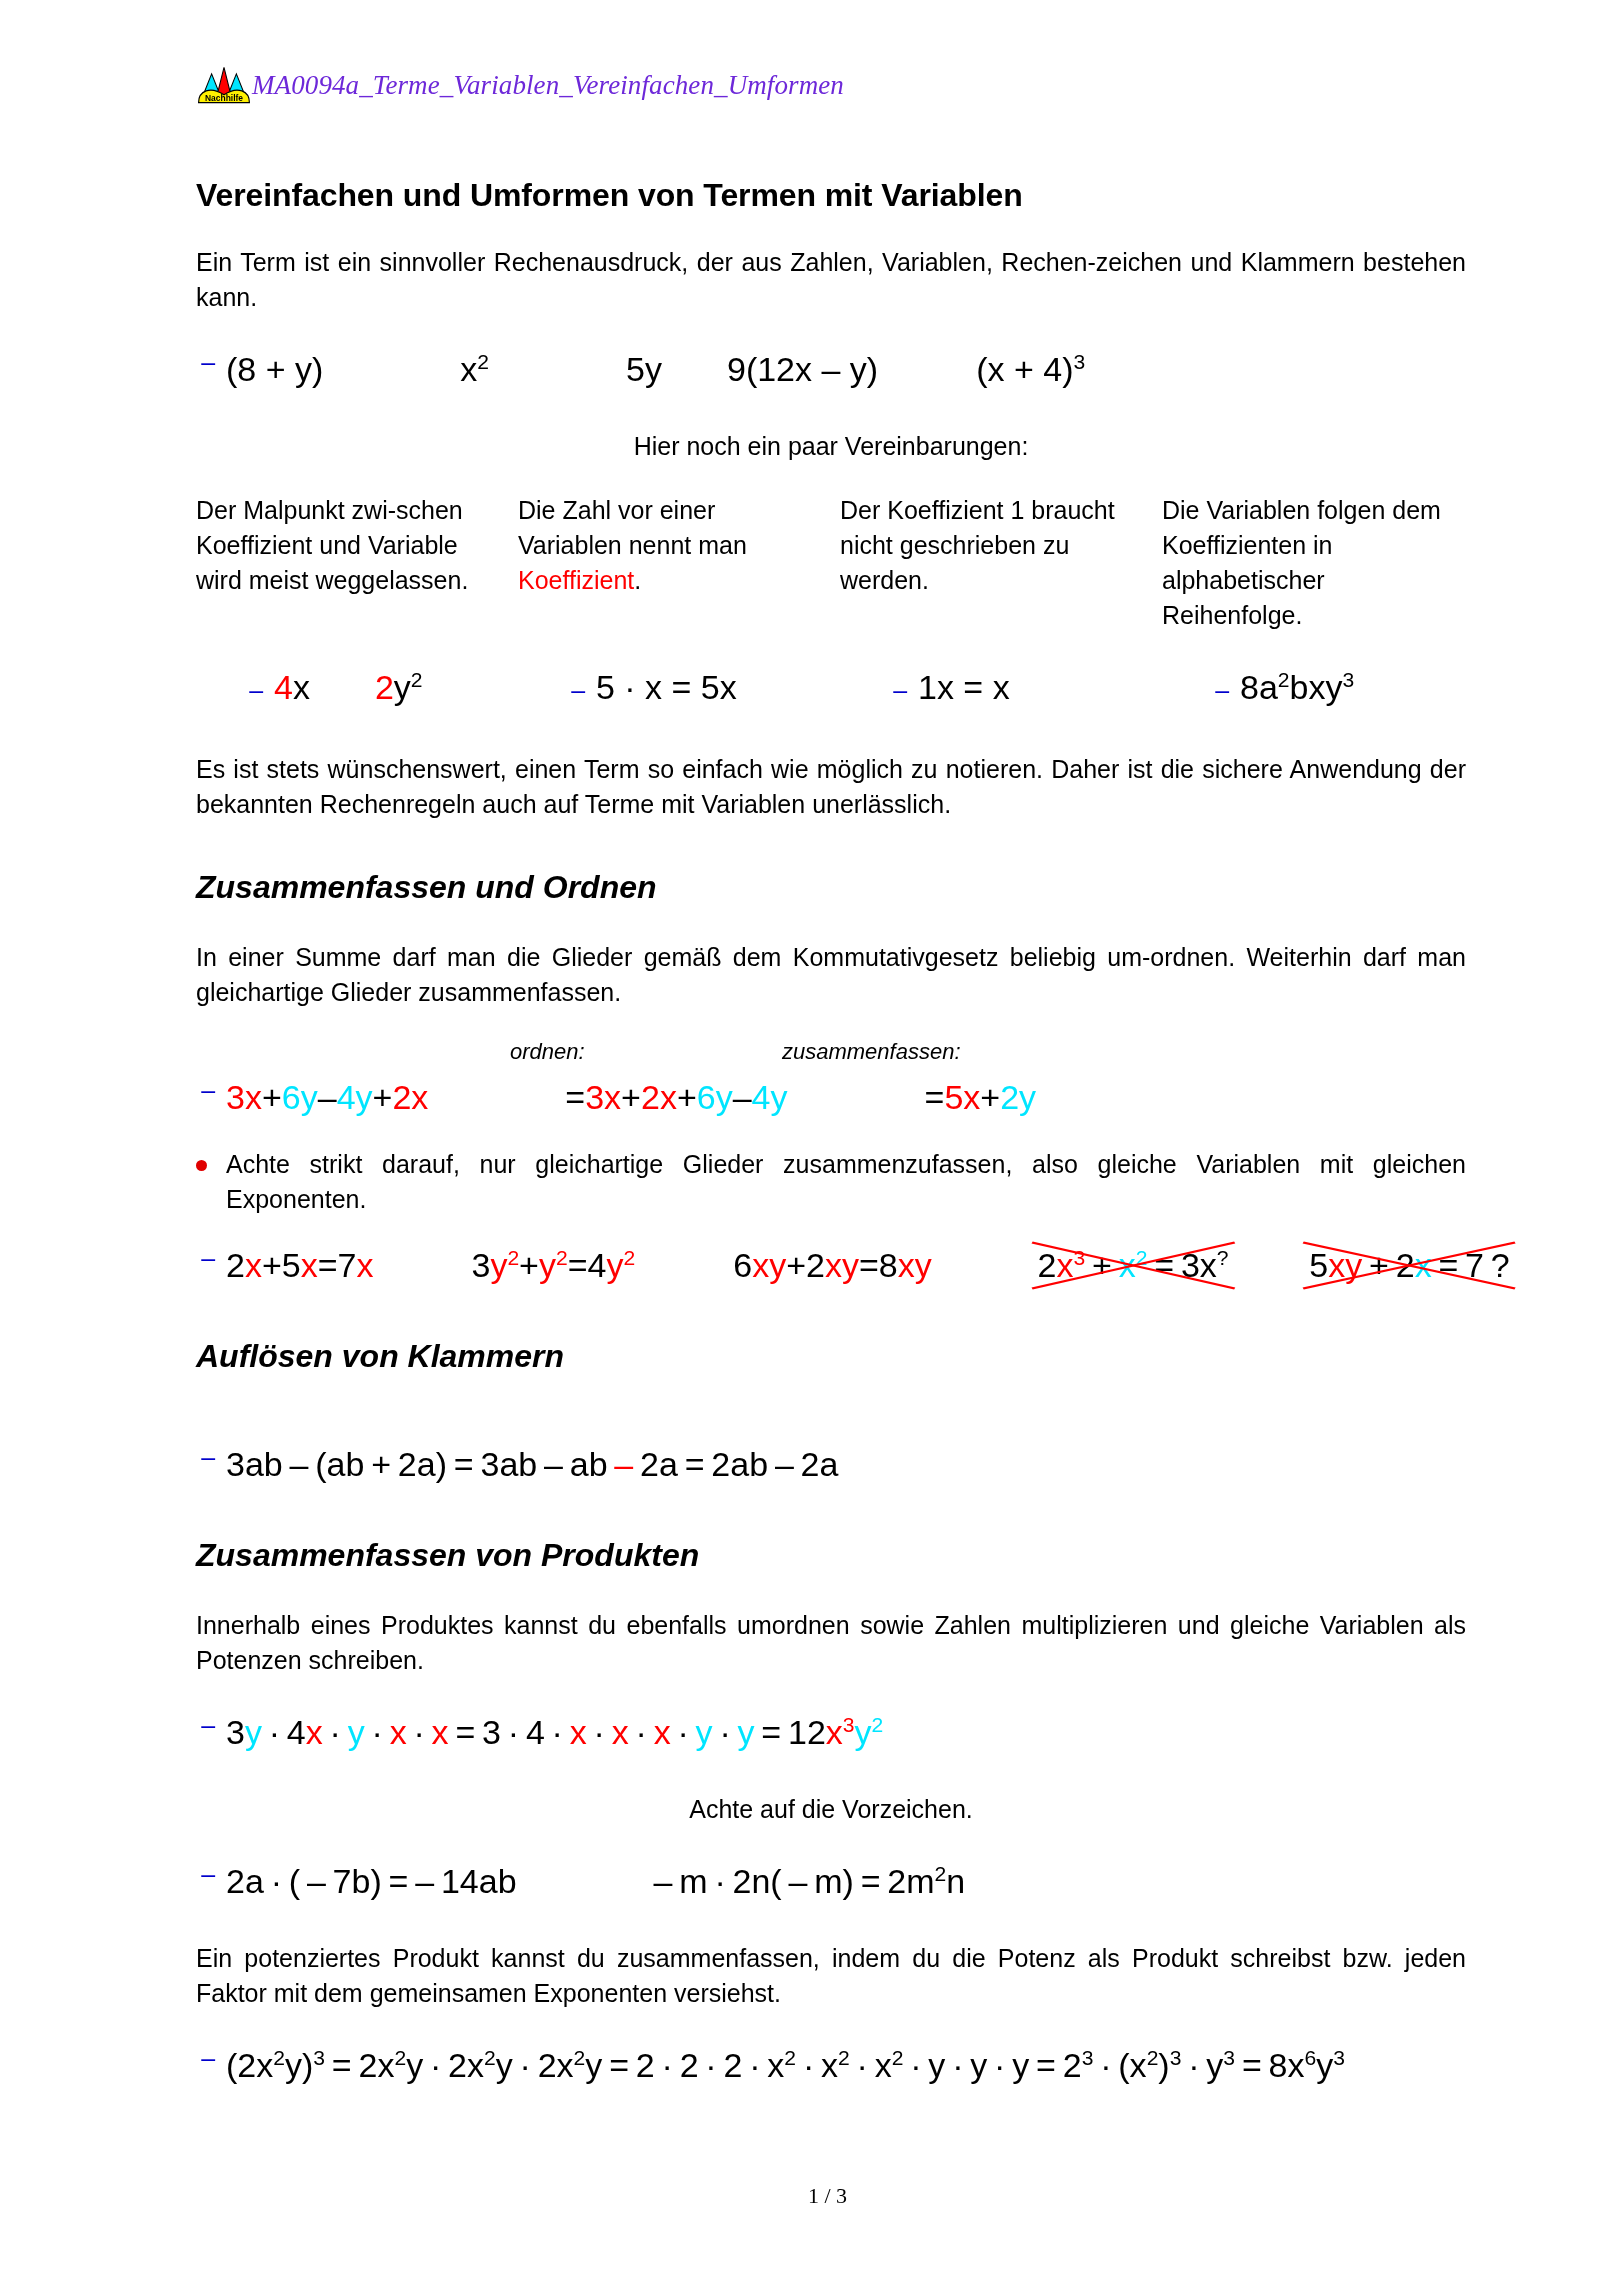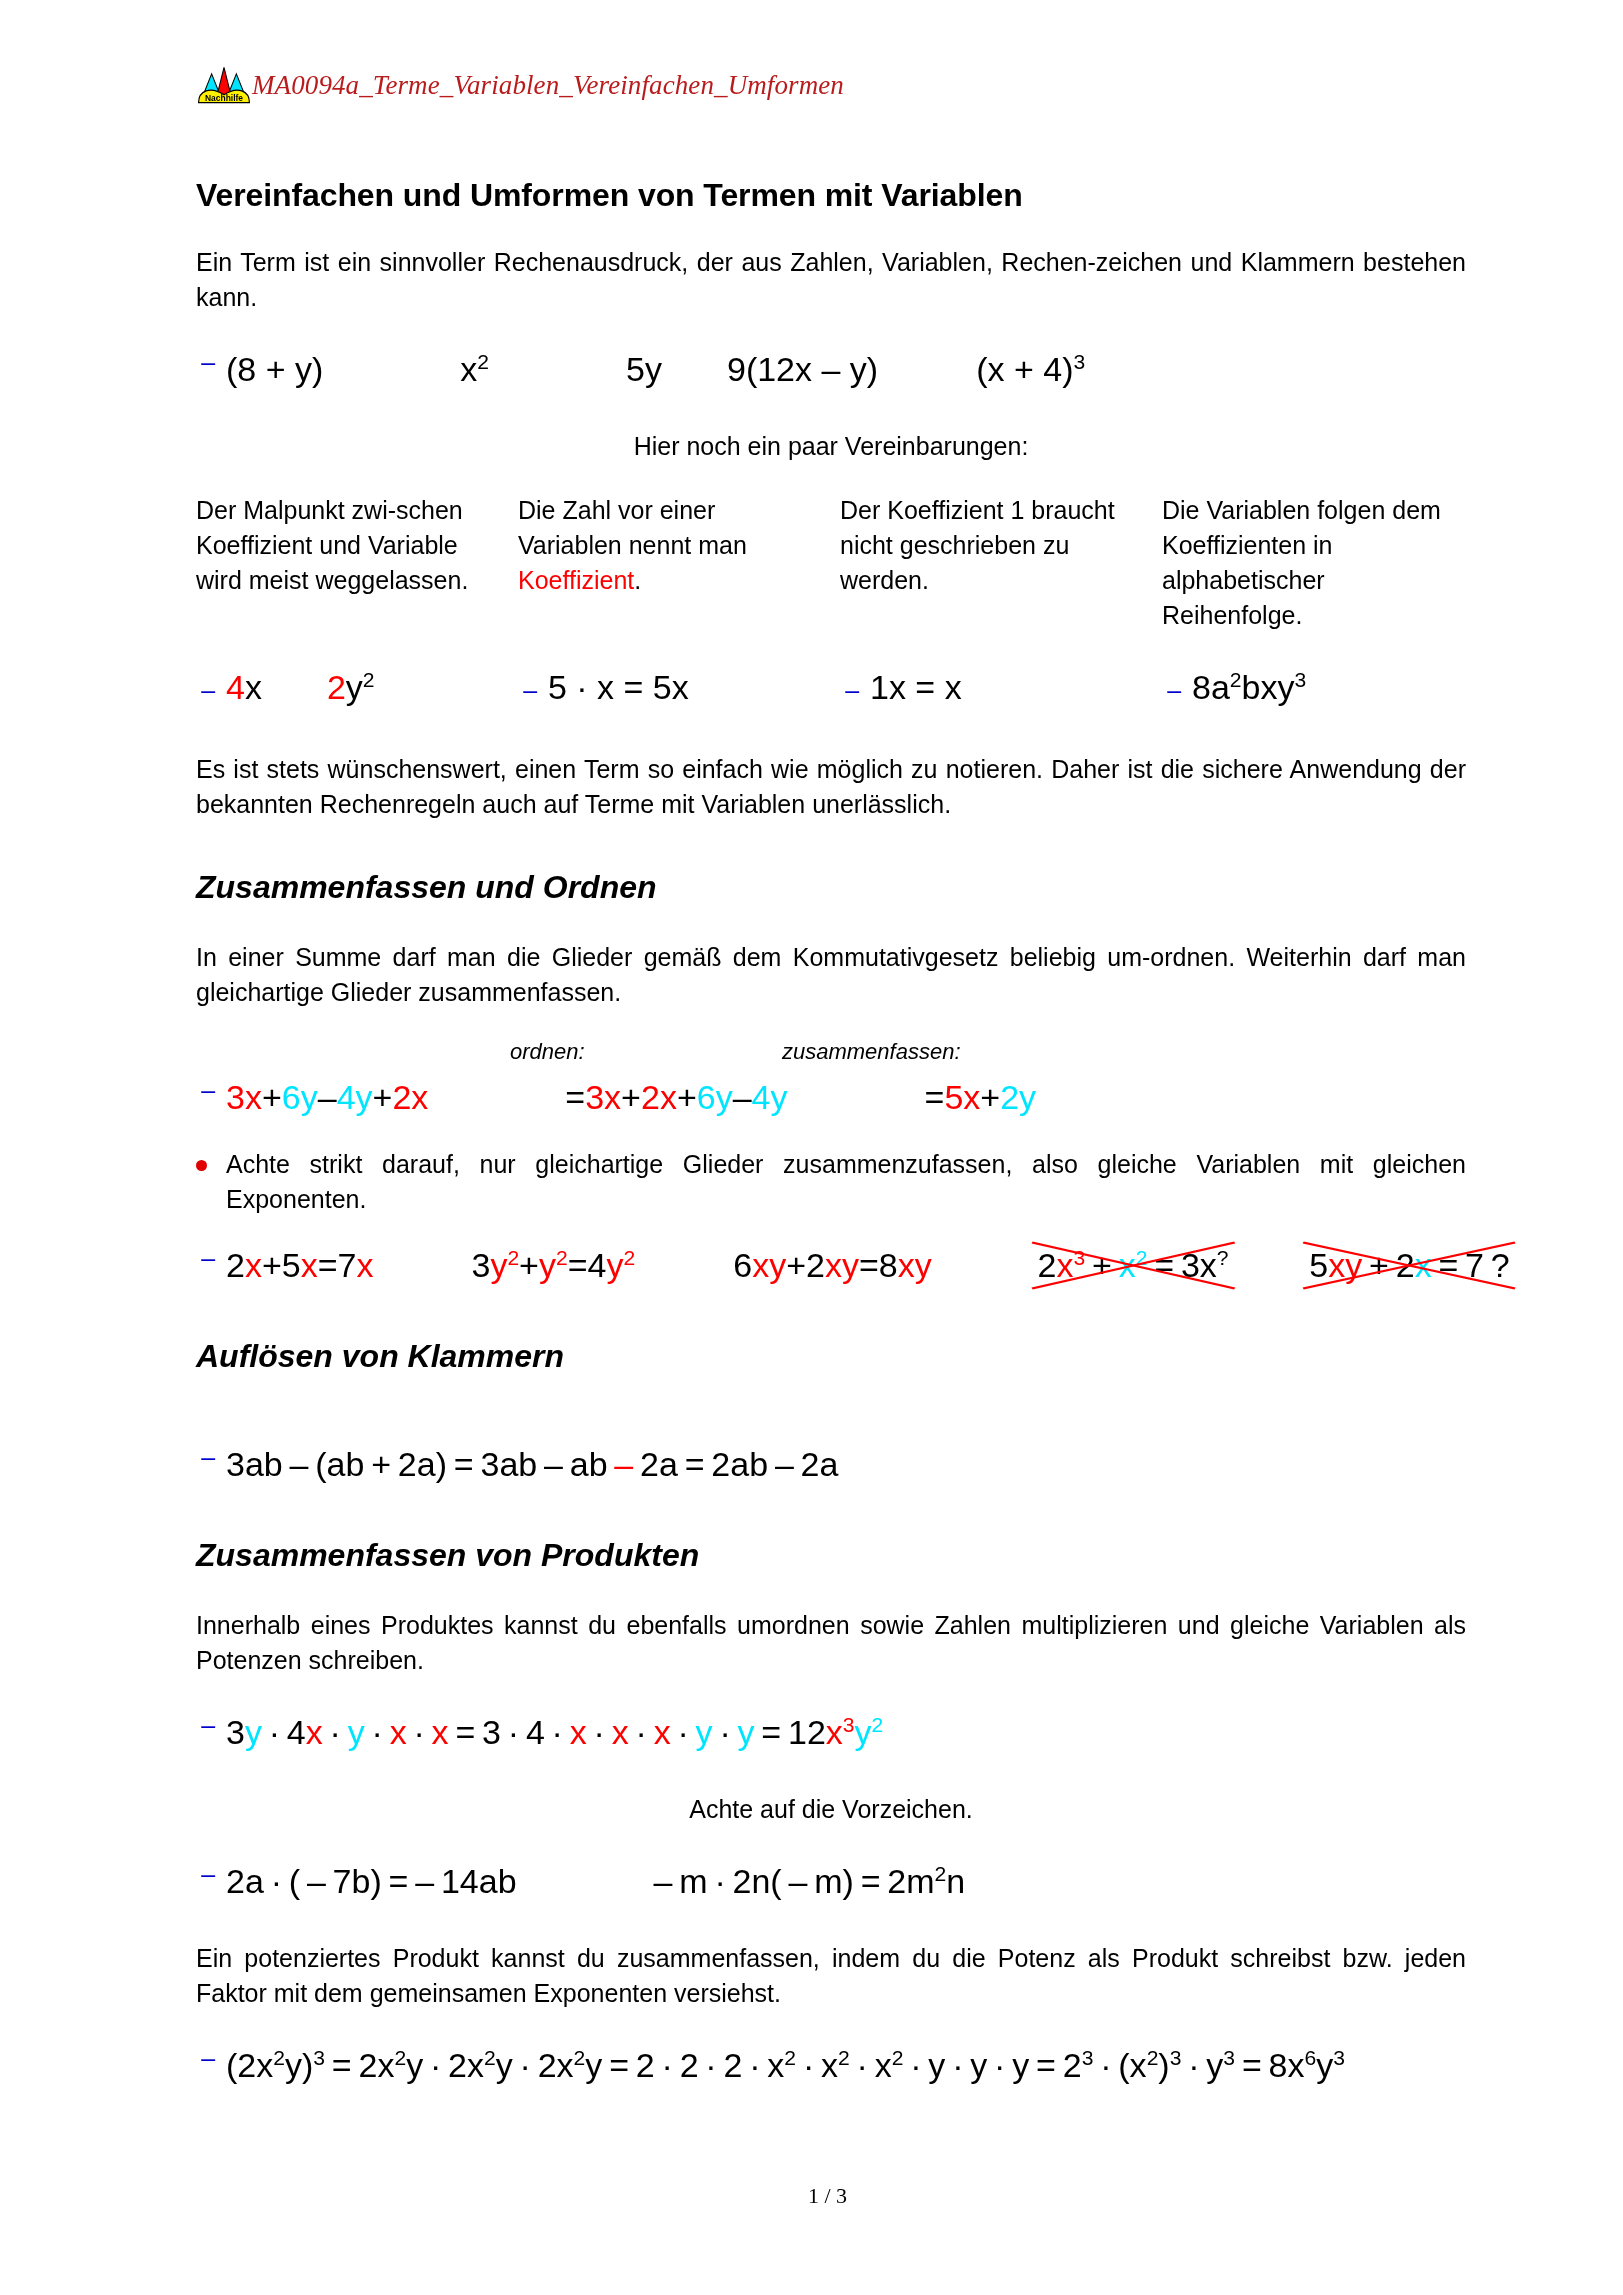--- a/index.html
+++ b/index.html
@@ -35,21 +35,21 @@
     height: 46px;
     position: relative;
     flex: none;
   }
   .logo svg { display: block; }
   .header-title {
     font-family: "Liberation Serif", serif;
     font-style: italic;
     font-size: 27px;
     letter-spacing: 0.1px;
-    color: #b91c1c;
+    color: #6d28d9;
     white-space: nowrap;
   }
 
   
   .content {
     position: absolute;
     left: 196px;
     top: 177px;
     width: 1270px;
   }
@@ -137,20 +137,21 @@
     padding-right: 17px;
   }
   .col:nth-child(1) { width: 322px; }
   .col:nth-child(2) { width: 322px; }
   .col:nth-child(3) { width: 322px; }
   .col:nth-child(4) { width: 304px; }
 
   .colex {
     display: flex;
     width: 100%;
+    margin-left: 48px;
   }
   .colex > div {
     box-sizing: border-box;
   }
   .colex .c1 { width: 322px; }
   .colex .c2 { width: 322px; }
   .colex .c3 { width: 322px; }
   .colex .c4 { width: 304px; }
   .colex .dash { width: 30px; display: inline-block; padding-left: 5.2px; }
 

